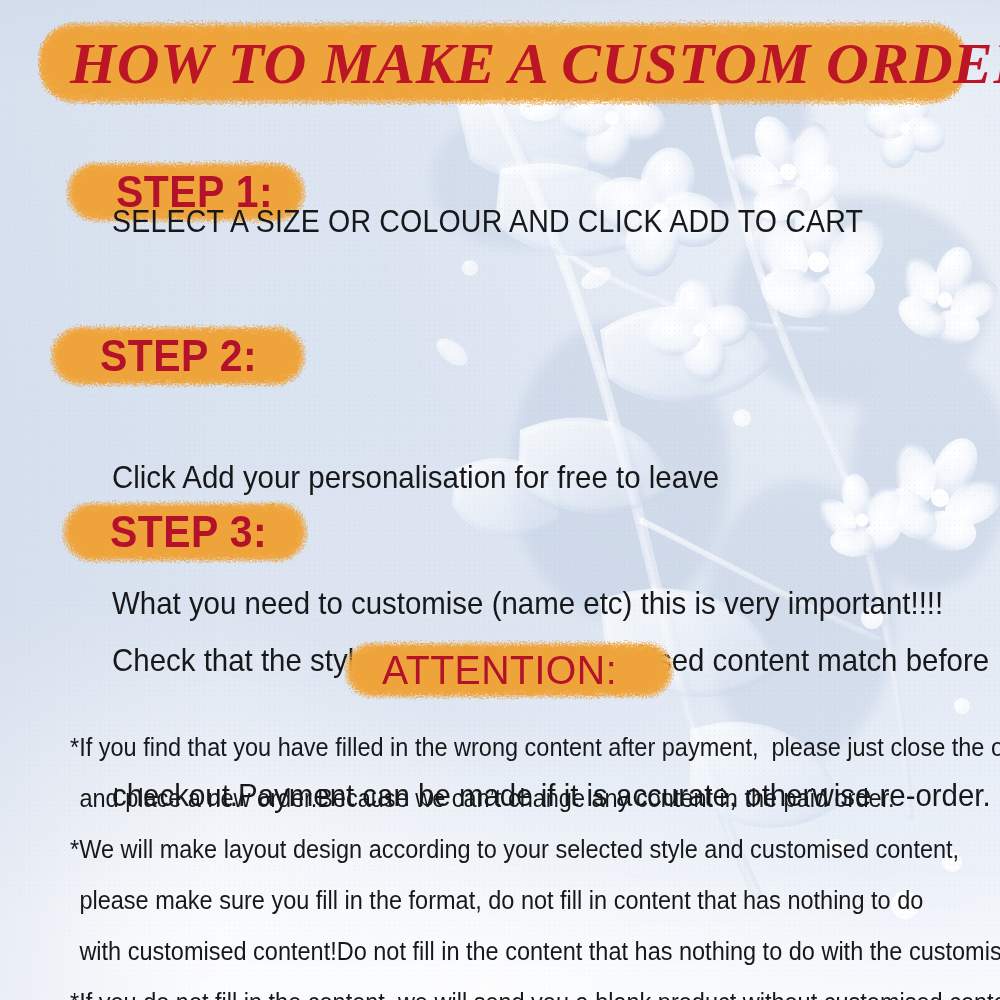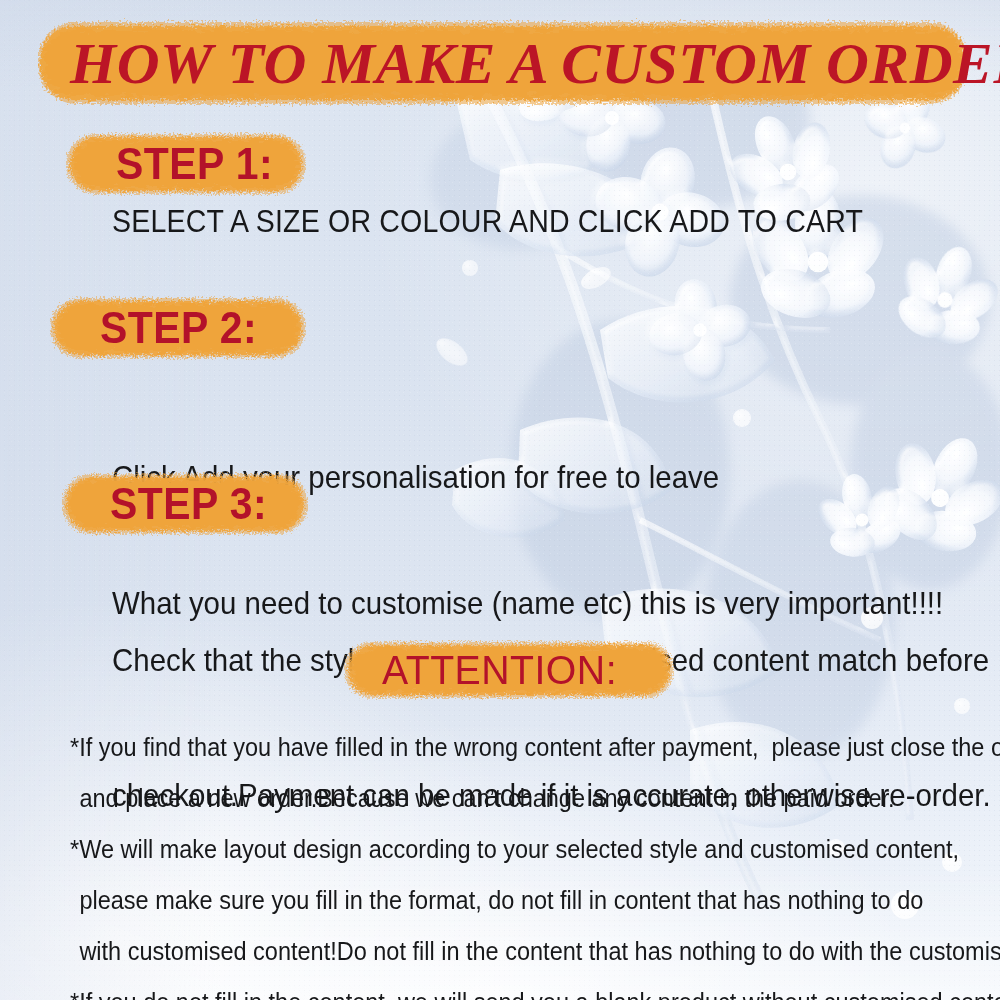--- a/index.html
+++ b/index.html
@@ -78,21 +78,21 @@
     font-weight: bold;
     font-size: 56px;
     letter-spacing: 0.5px;
     transform: scaleX(1.06);
     transform-origin: left center;
     margin-left: 32px;
     color: #bb1526;
   }
 
   
-  .step-band { height: 64px; }
+  .step-band { height: 64px; margin-top: 28px; }
   .step-text {
     font-size: 44px;
     font-weight: 600;
     letter-spacing: 0.5px;
     transform: scaleX(0.93);
     transform-origin: left center;
   }
   #step1-band { left: 66px; top: 132px; width: 240px; }
   #step1-band .step-text { margin-left: 50px; }
   #step2-band { left: 50px; top: 296px; width: 256px; }

